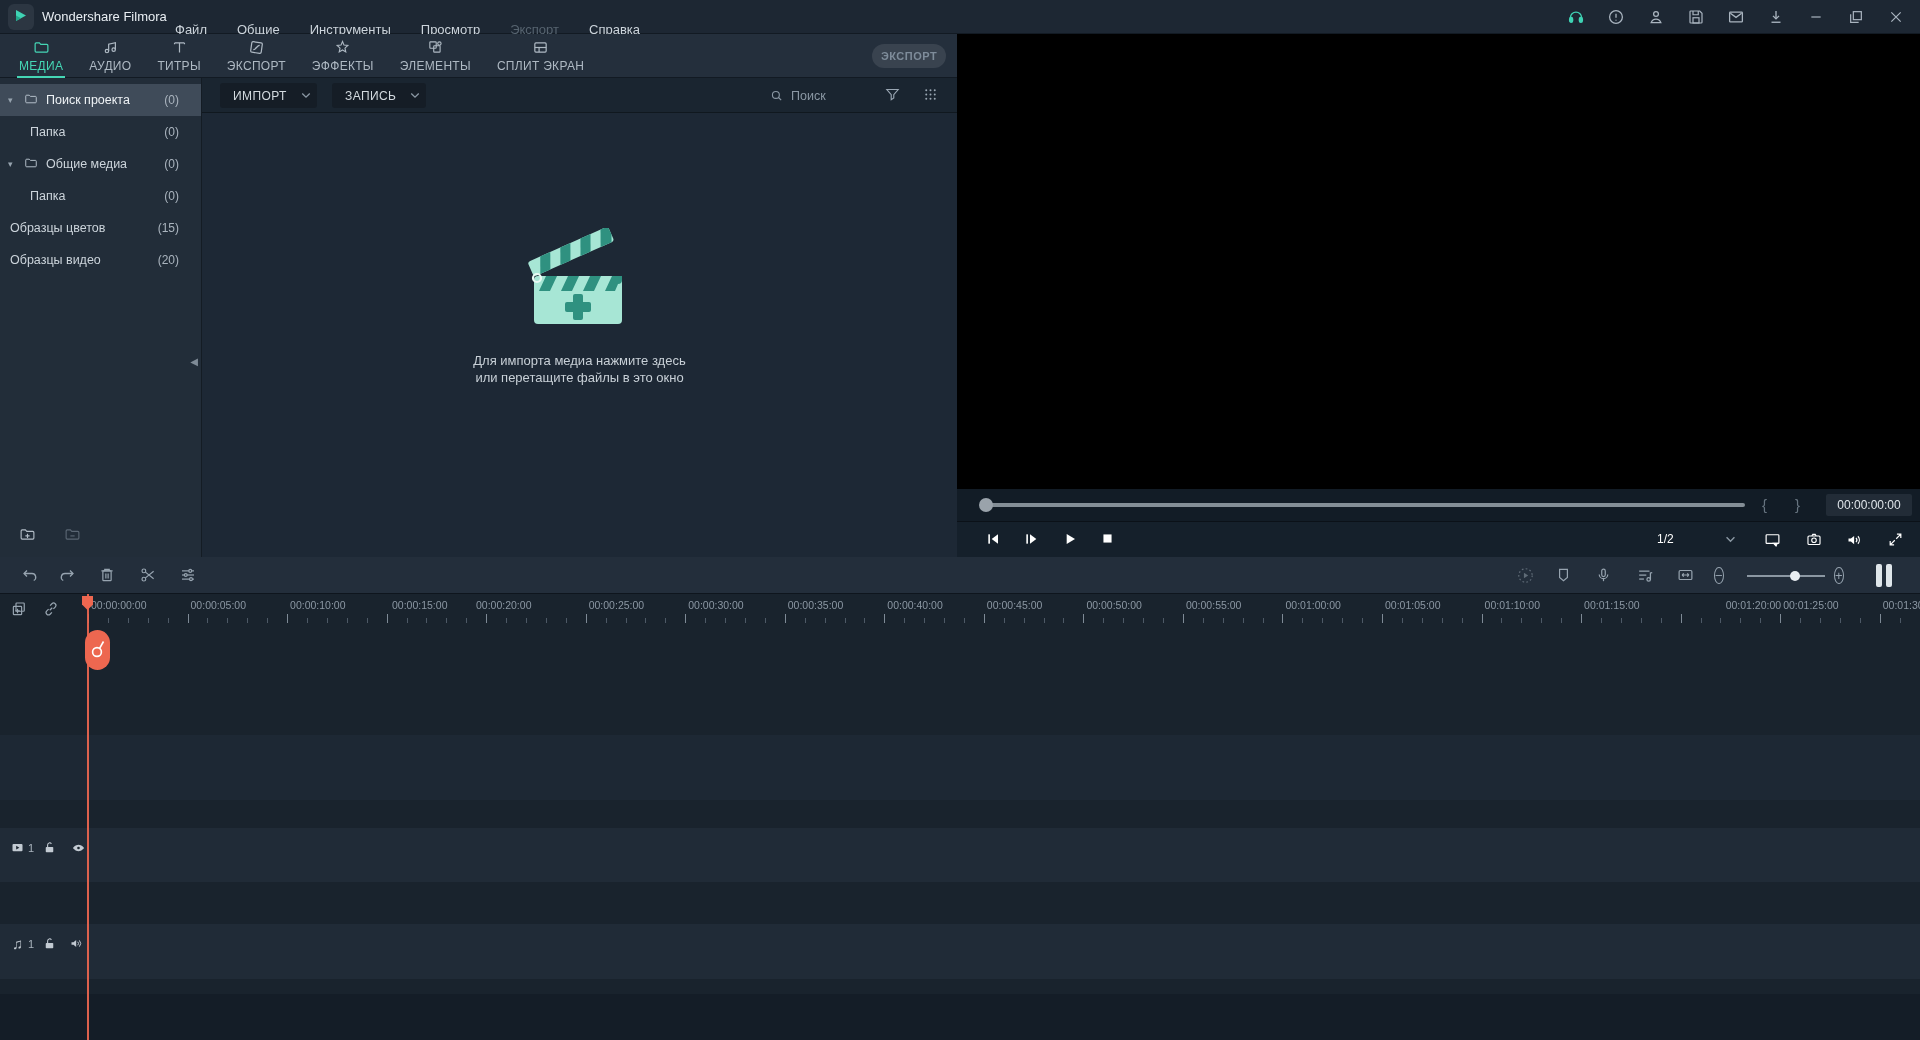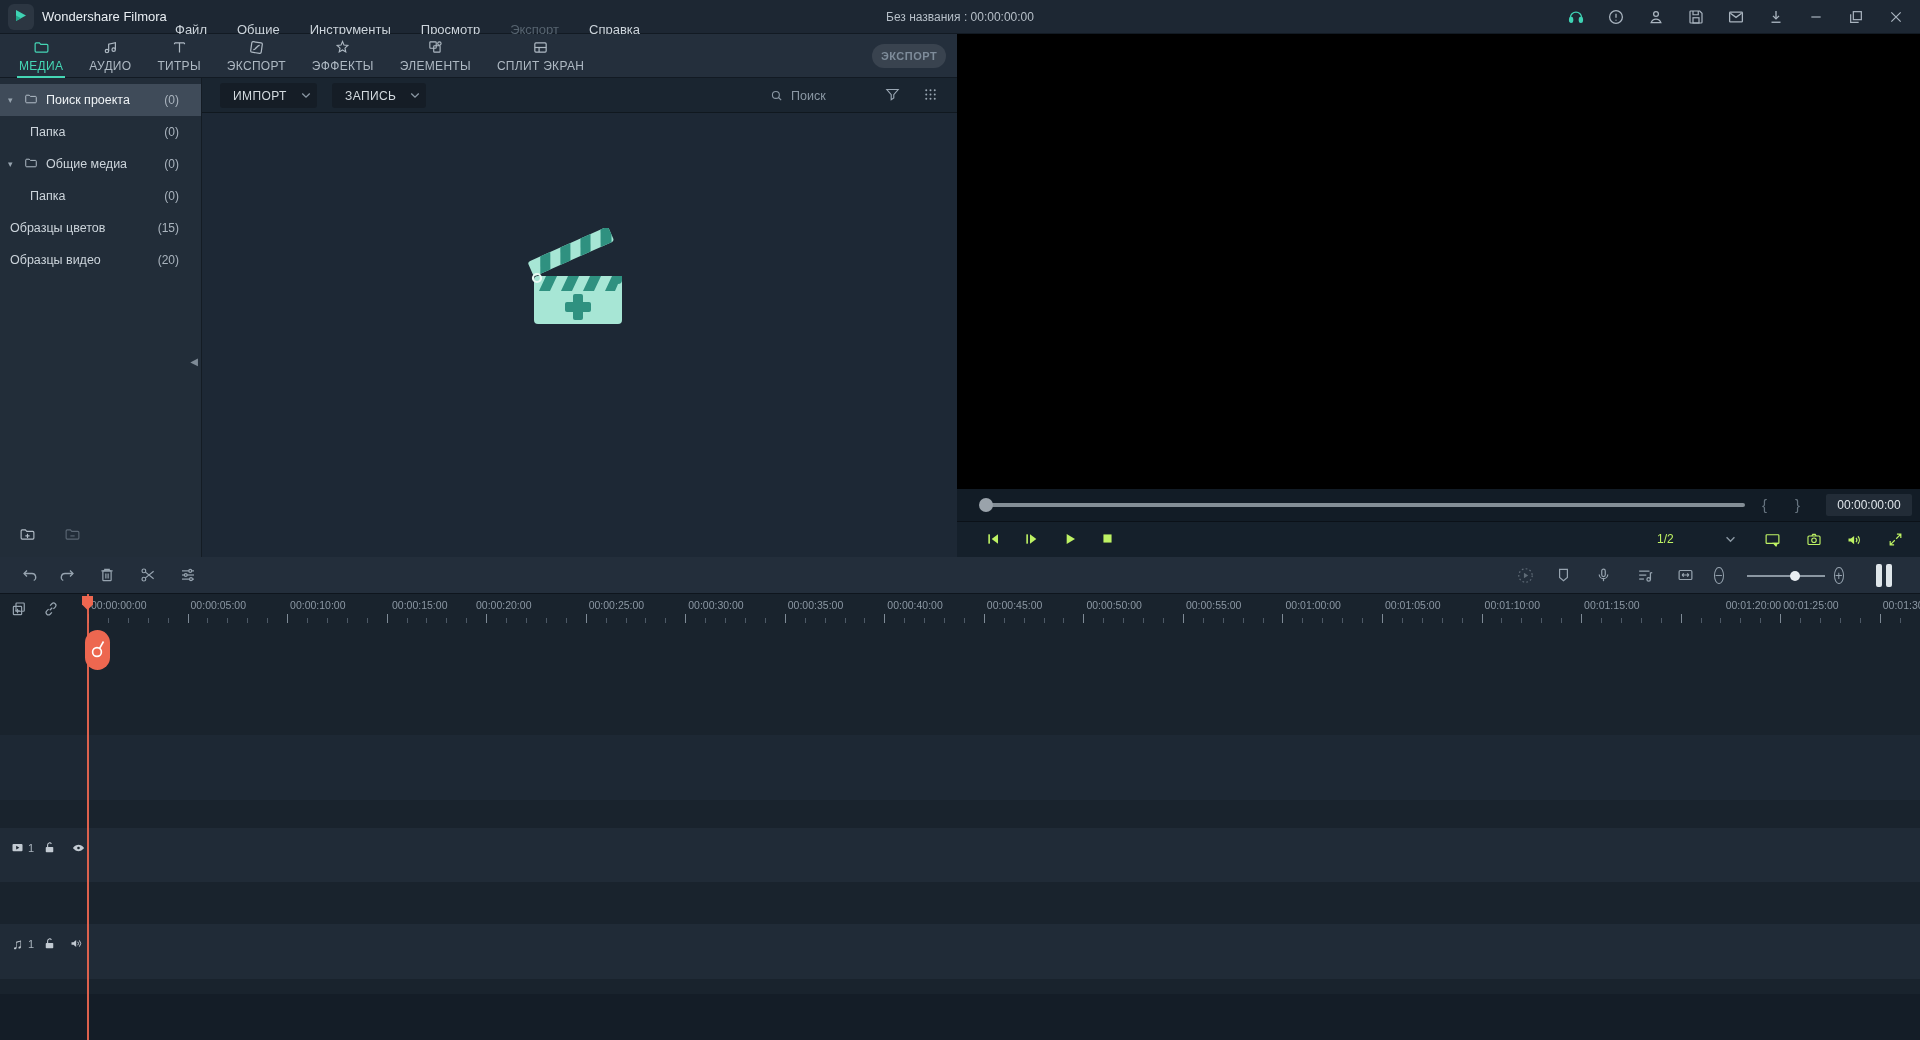--- a/index.html
+++ b/index.html
@@ -59,21 +59,21 @@
   .hint { margin-top:16px; font-size:13px; line-height:17px; color:#c8d0d7; }
 
   
   .preview { position:absolute; left:957px; top:34px; width:963px; height:523px; background:#000; }
   .scrub-row { position:absolute; left:0; right:0; top:455px; height:33px; background:#121c26; border-bottom:1px solid #0b1118; }
   .scrub-track { position:absolute; left:28px; top:14px; width:760px; height:4px; background:#848e96; border-radius:2px; }
   .scrub-handle { position:absolute; left:-6px; top:-5px; width:14px; height:14px; border-radius:50%; background:#9aa3ab; }
   .brace { position:absolute; top:7px; font-size:15px; color:#66737f; }
   .timecode { position:absolute; right:8px; top:5px; width:86px; height:22px; background:#222c37; border-radius:2px; color:#dfe5ea; font-size:12px; text-align:center; line-height:22px; }
   .ctrl-row { position:absolute; left:0; right:0; top:488px; height:35px; background:#15202b; }
-  .pbtn { position:absolute; top:9px; color:#bef264; }
+  .pbtn { position:absolute; top:9px; color:#ffffff; }
 
   
   .mid-toolbar { position:absolute; left:0; top:557px; width:1920px; height:37px; background:#232e3b; border-bottom:1px solid #0e151d; }
   .mtb { position:absolute; top:9px; color:#97a4b0; }
   .mtb.dim { color:#5f6b77; }
   .zoom-circle { width:18px; height:18px; border:1.4px solid #97a4b0; border-radius:50%; color:#97a4b0; font-size:13px; line-height:15px; text-align:center; }
   .zoom-slider { position:absolute; left:1747px; top:18px; width:78px; height:2px; background:#8b97a2; }
   .zoom-knob { position:absolute; left:43px; top:-4px; width:10px; height:10px; border-radius:50%; background:#e9eef2; }
   .vbar { position:absolute; top:7px; width:6px; height:23px; border-radius:2px; background:#dfe6ea; }
 
@@ -107,21 +107,20 @@
     </div>
     <span class="appname">Wondershare Filmora</span>
     <nav class="menus" id="menus">
         <span class="menu-item">Файл</span>
         <span class="menu-item">Общие</span>
         <span class="menu-item">Инструменты</span>
         <span class="menu-item">Просмотр</span>
         <span class="menu-item disabled">Экспорт</span>
         <span class="menu-item">Справка</span>
       </nav>
-    <div class="proj">Без названия : 00:00:00:00</div>
     <div class="winicons">
       <span class="wi teal">
           <svg width="18" height="18" viewBox="0 0 24 24" fill="none" stroke="currentColor" stroke-width="1.8">
             <path d="M4.5 13a7.5 7.5 0 0 1 15 0"></path>
             <rect x="3.5" y="12.5" width="4" height="6.5" rx="2" fill="currentColor"></rect>
             <rect x="16.5" y="12.5" width="4" height="6.5" rx="2" fill="currentColor"></rect>
           </svg>
         </span>
       <span class="wi">
           <svg width="18" height="18" viewBox="0 0 24 24" fill="none" stroke="currentColor" stroke-width="1.7">
@@ -341,20 +340,24 @@
               </g>
               <rect x="10" y="48" width="88" height="48" rx="4" fill="#a7e6d5"></rect>
               <path d="M22 48h11l-7 15H15z" fill="#2f9180"></path>
               <path d="M44 48h11l-7 15H37z" fill="#2f9180"></path>
               <path d="M66 48h11l-7 15H59z" fill="#2f9180"></path>
               <path d="M88 48h10v4a4 4 0 0 1-4 4l-3 7h-10z" fill="#2f9180"></path>
               <rect x="49" y="66" width="10" height="26" rx="2" fill="#2f9180"></rect>
               <rect x="41" y="74" width="26" height="10" rx="2" fill="#2f9180"></rect>
               <circle cx="13" cy="50" r="4" fill="none" stroke="#eafaf4" stroke-width="2.2"></circle>
             </svg>
+          </div>
+          <div class="hint">
+            <span>Для импорта медиа нажмите здесь</span><br>
+            <span>или перетащите файлы в это окно</span>
           </div>
         </div>
       </div>
     </div>
   </section>
 
   <section class="preview">
     <div class="scrub-row">
       <div class="scrub-track">
         <div class="scrub-handle"></div>

